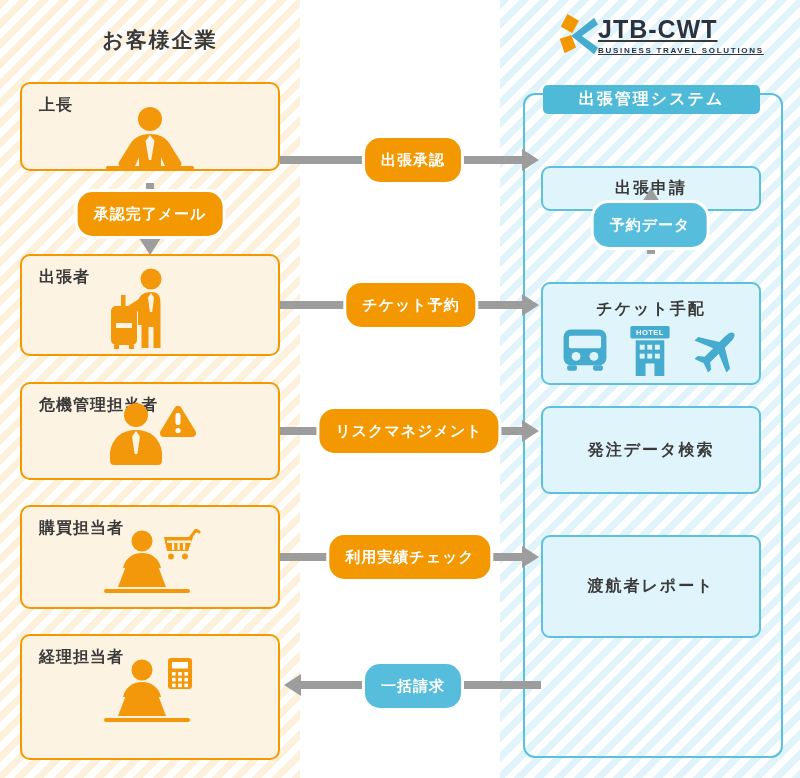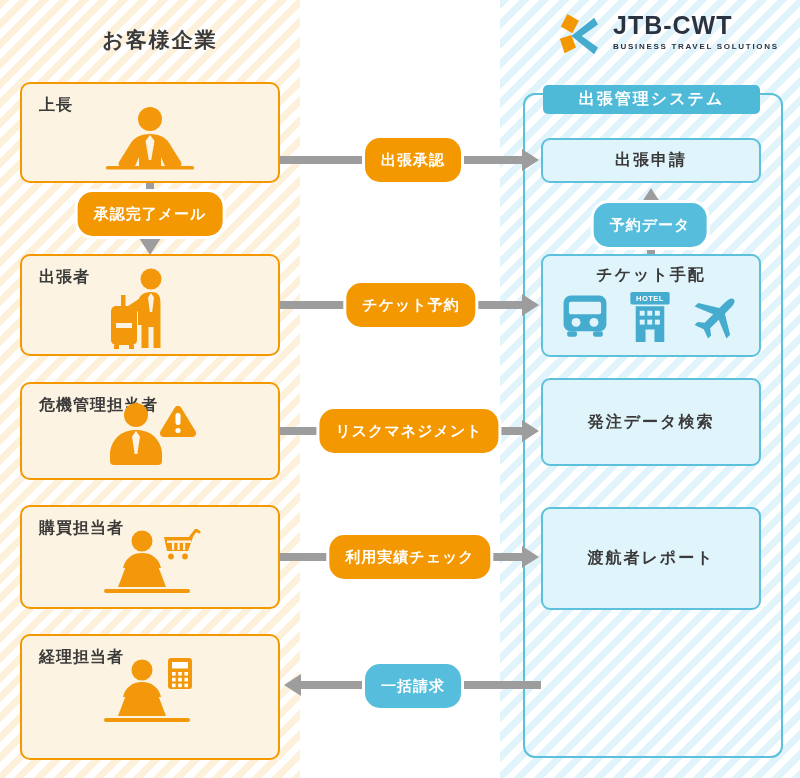--- a/index.html
+++ b/index.html
@@ -6,40 +6,40 @@
   .stage{position:relative;width:800px;height:778px;background:#ffffff;overflow:hidden;
          font-family:"Liberation Sans","DejaVu Sans",sans-serif;color:#3a3a3a;}
   .bg-left{position:absolute;left:0;top:0;width:300px;height:778px;
            background:repeating-linear-gradient(135deg,#fdf1dc 0 7px,#ffffff 7px 14px);}
   .bg-right{position:absolute;left:500px;top:0;width:300px;height:778px;
             background:repeating-linear-gradient(135deg,#e2f4fb 0 7px,#ffffff 7px 14px);}
 
   .customer-heading{position:absolute;left:160px;top:26px;transform:translateX(-50%);
     font-size:21px;font-weight:bold;letter-spacing:2px;white-space:nowrap;color:#3a3a3a;}
 
-  .logo{position:absolute;left:556px;top:13px;display:flex;align-items:flex-start;gap:15px;}
+  .logo{position:absolute;left:556px;top:13px;display:flex;align-items:center;gap:0;text-decoration:underline;}
   .logo-text{display:flex;flex-direction:column;}
   .logo-name{font-size:25px;font-weight:800;color:#2b3240;letter-spacing:1px;line-height:1;}
   .logo-tagline{font-size:8px;font-weight:bold;color:#2b3240;letter-spacing:1.7px;margin-top:4px;white-space:nowrap;}
 
   .actor-box{position:absolute;left:20px;width:260px;background:#fdf3e2;border:2px solid #f39800;
              border-radius:10px;box-sizing:border-box;}
   .actor-label{position:absolute;left:17px;top:11px;font-size:16px;font-weight:bold;letter-spacing:1px;white-space:nowrap;}
   .actor-icon{position:absolute;}
 
   .panel{position:absolute;left:523px;top:93px;width:260px;height:665px;border:2px solid #5bc0dc;
          border-radius:12px;box-sizing:border-box;}
   .panel-header{position:absolute;left:543px;top:85px;width:217px;height:29px;background:#4fb9d8;
       border-radius:5px;color:#fff;font-weight:bold;font-size:16px;letter-spacing:2px;
       display:flex;align-items:center;justify-content:center;white-space:nowrap;}
 
   .sys-box{position:absolute;left:541px;width:220px;background:#e0f4fb;border:2px solid #5ec1dc;
            border-radius:9px;box-sizing:border-box;display:flex;align-items:center;justify-content:center;
-           font-size:16px;font-weight:bold;letter-spacing:2px;color:#3a3a3a;}
-  .sys-box.tickets{flex-direction:column;justify-content:flex-start;padding-top:9px;}
+           font-size:16px;font-weight:bold;letter-spacing:2px;color:#3a3a3a;margin-top:28px;}
+  .sys-box.tickets{flex-direction:column;justify-content:center;padding-top:9px;}
   .ticket-icons{display:flex;align-items:center;gap:13px;margin-top:5px;}
 
   .h-line{position:absolute;height:8px;background:#9d9d9d;}
   .v-line{position:absolute;width:8px;background:#9d9d9d;}
   .head-right{position:absolute;width:0;height:0;border-left:17px solid #9d9d9d;
               border-top:11px solid transparent;border-bottom:11px solid transparent;}
   .head-left{position:absolute;width:0;height:0;border-right:17px solid #9d9d9d;
              border-top:11px solid transparent;border-bottom:11px solid transparent;}
   .head-down{position:absolute;width:0;height:0;border-top:17px solid #9d9d9d;
              border-left:11px solid transparent;border-right:11px solid transparent;}
@@ -66,21 +66,21 @@
       <polygon points="12,1 24,8 17,21 5,14" fill="#f39800"></polygon>
       <polygon points="4,27 16,23 21,36 9,42" fill="#f39800"></polygon>
       <polygon points="40,5 44,12 27,24 44,36 40,43 16,24" fill="#45acd0"></polygon>
     </svg>
     <div class="logo-text">
       <div class="logo-name">JTB-CWT</div>
       <div class="logo-tagline">BUSINESS TRAVEL SOLUTIONS</div>
     </div>
   </div>
 
-  <div class="actor-box" style="top:82px;height:101px;">
+  <div class="actor-box" style="top:82px;height:89px;">
     <div class="actor-label">上長</div>
     <svg class="actor-icon" style="left:50%;transform:translateX(-50%);top:22px;" width="104" height="72" viewBox="0 0 104 72">
       <rect x="8" y="60" width="88" height="3.5" rx="1.5" fill="#f2980a"></rect>
       <path d="M52,28 C42,28 35,32 31,40 L21,56 Q19,60 24,61 L34,61 Q37,61 38,58 L41,51 L41,61 L63,61 L63,51 L66,58 Q67,61 70,61 L80,61 Q85,60 83,56 L73,40 C69,32 62,28 52,28 Z" fill="#f2980a"></path>
       <circle cx="52" cy="13" r="12" fill="#f2980a"></circle>
       <path d="M52,29 L56.5,35 L53.2,54 L50.8,54 L47.5,35 Z" fill="#fdf3e2"></path>
     </svg>
   </div>
 
   <div class="actor-box" style="top:254px;height:102px;padding-left:28px;">

